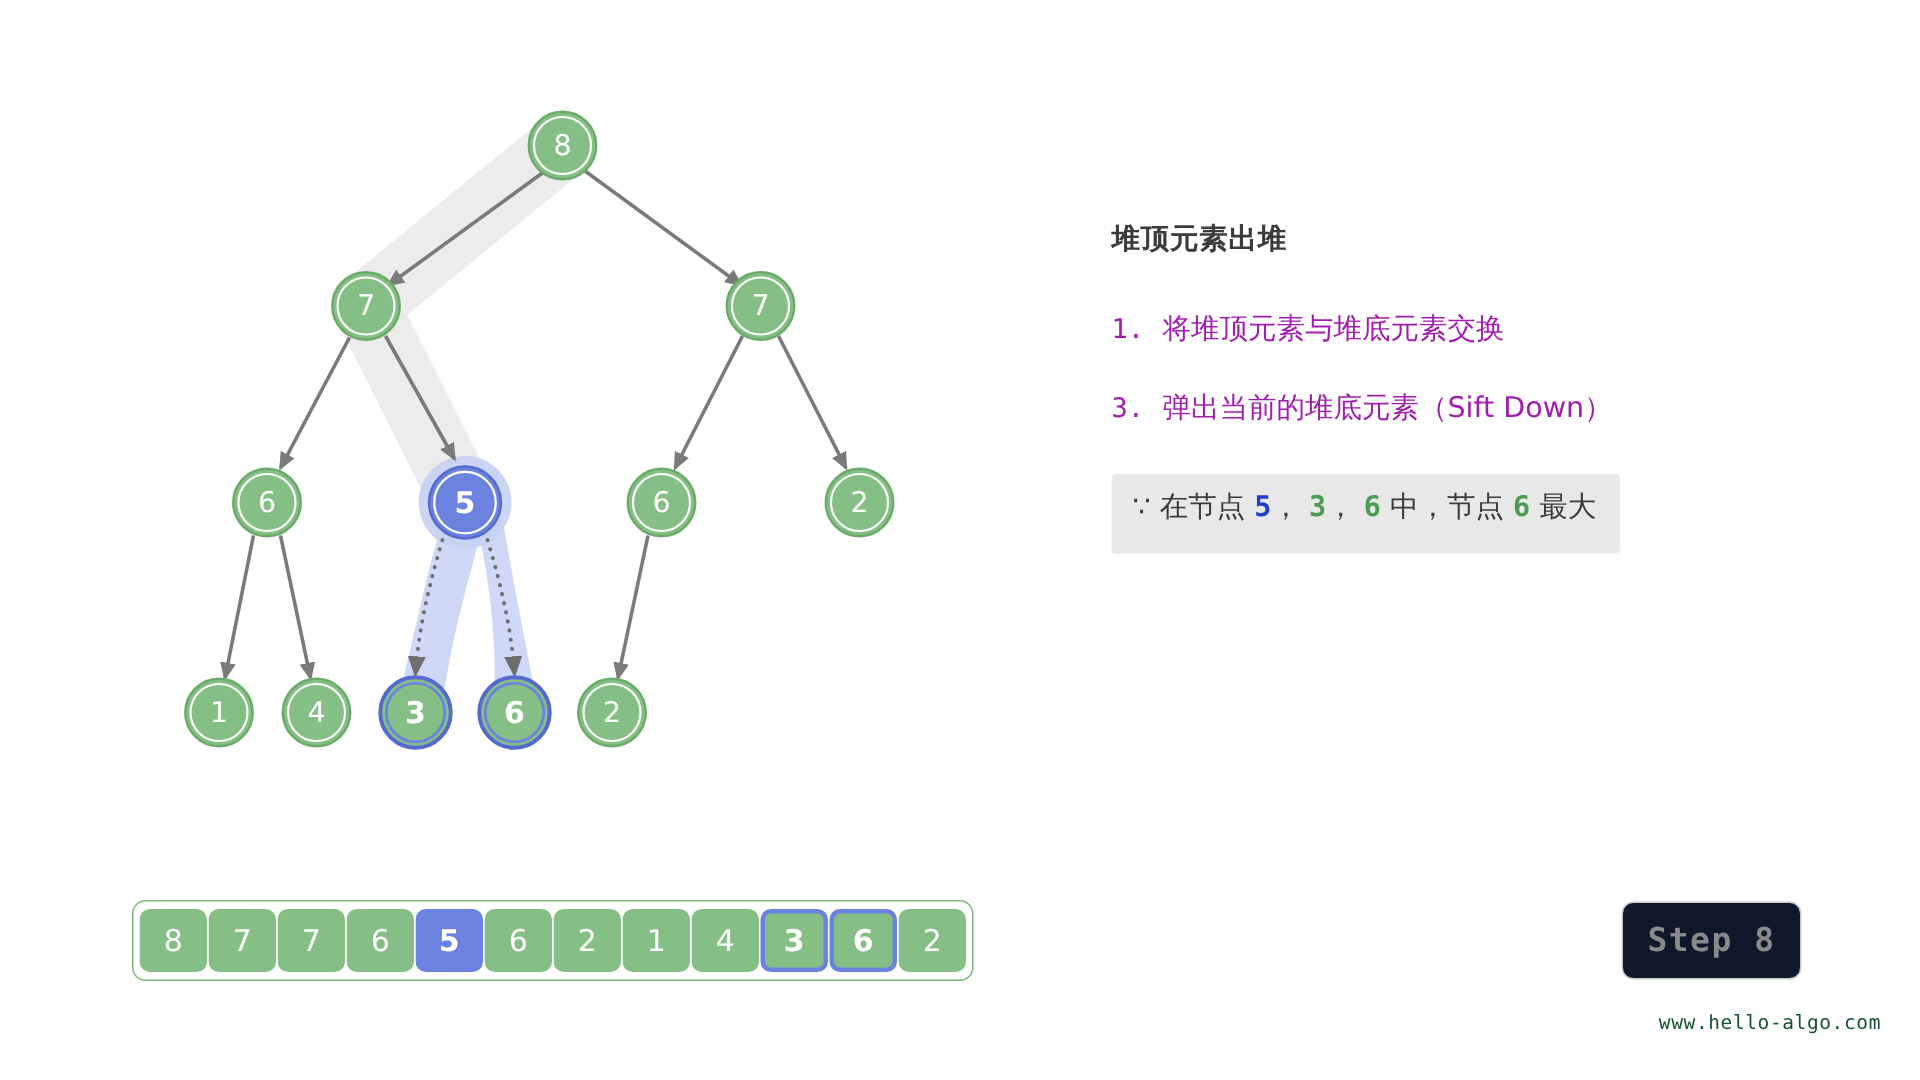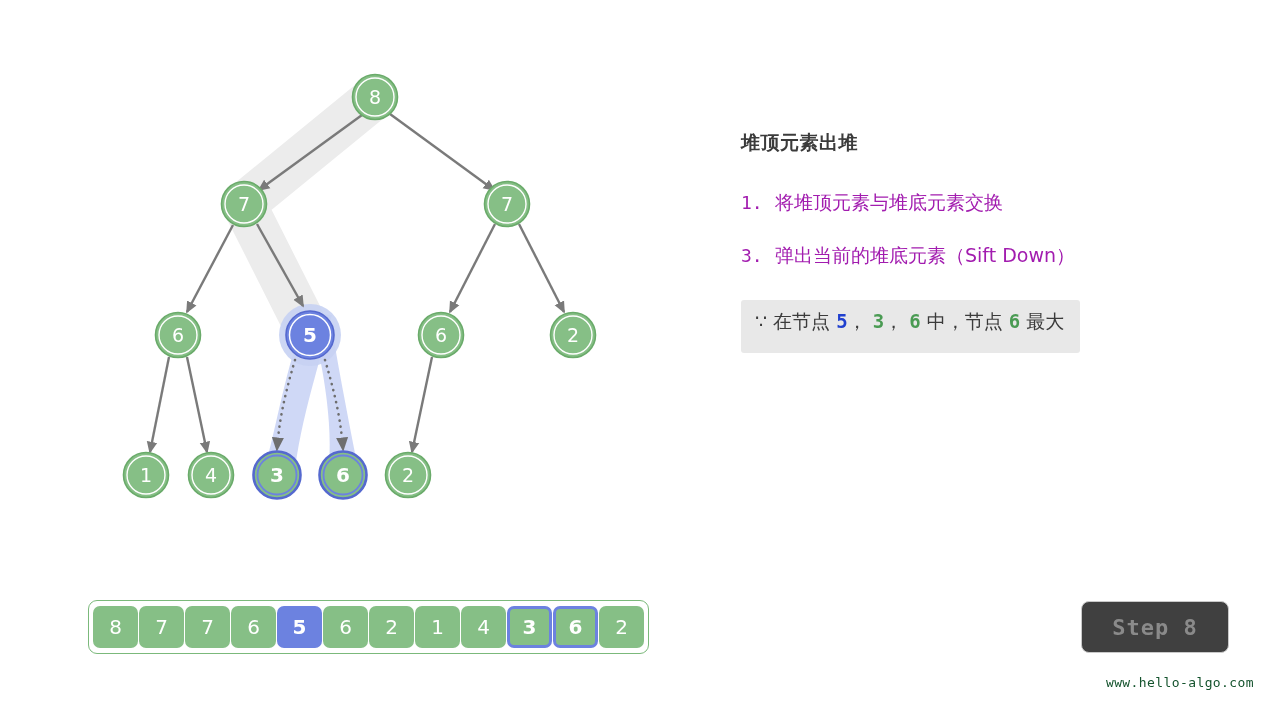--- a/index.html
+++ b/index.html
@@ -22,21 +22,21 @@
     left: 0;
     top: 0;
     width: 700px;
     height: 560px;
   }
 
   
   #text-panel {
     position: absolute;
     left: 741px;
-    top: 130px;
+    top: 146px;
     width: 470px;
   }
   #panel-title {
     font-size: 19px;
     font-weight: bold;
     color: #3b3b3b;
     letter-spacing: 0.5px;
     margin: 0 0 34px 0;
     font-family: "DejaVu Sans", "Liberation Sans", sans-serif;
   }
@@ -117,25 +117,25 @@
   .cell.mark {
     border: 3px solid #6c82e0;
     font-weight: bold;
   }
 
   
   #step-badge {
     position: absolute;
     left: 1081px;
     top: 601px;
-    width: 148px;
+    width: 120px;
     height: 52px;
     border: 1.3px solid #c9c9c9;
     border-radius: 8px;
-    background: #404040;
+    background: #0f172a;
     display: flex;
     align-items: center;
     justify-content: center;
     font-family: "DejaVu Sans Mono", "Liberation Mono", monospace;
     font-size: 22px;
     font-weight: bold;
     color: #8a8a8a;
     letter-spacing: 1px;
     box-sizing: border-box;
   }

